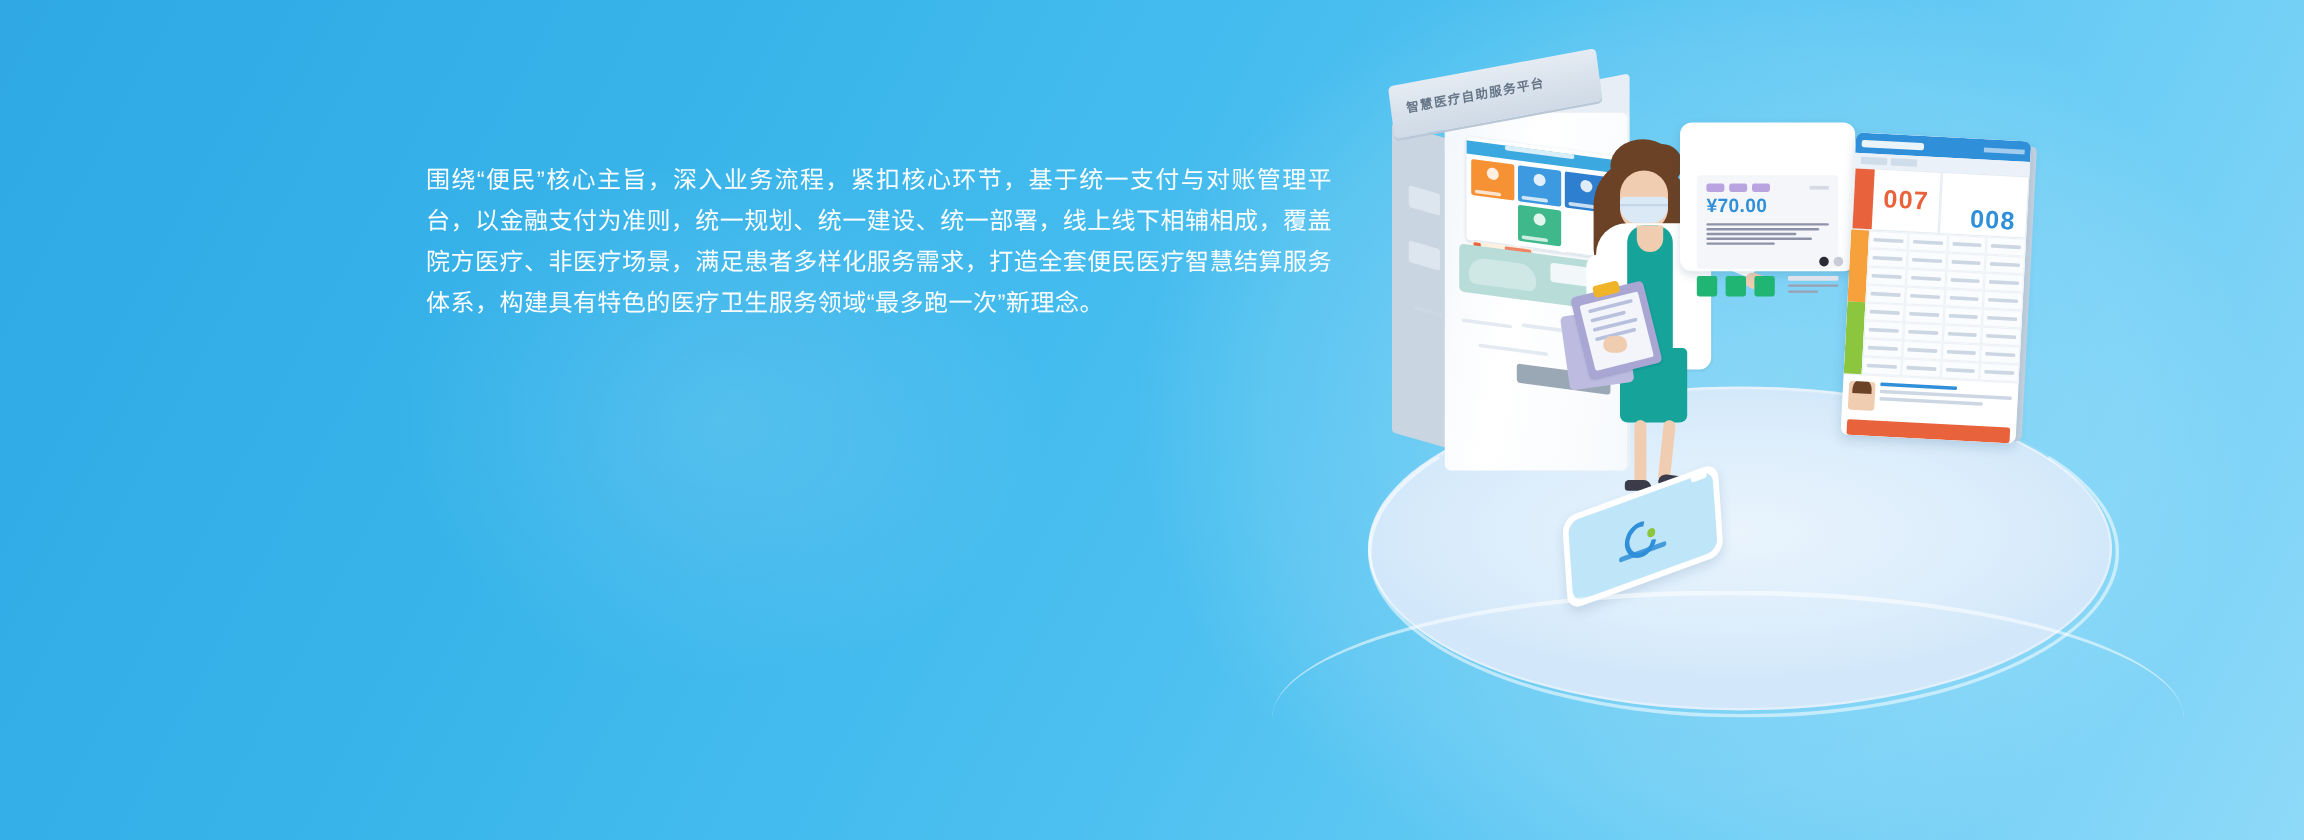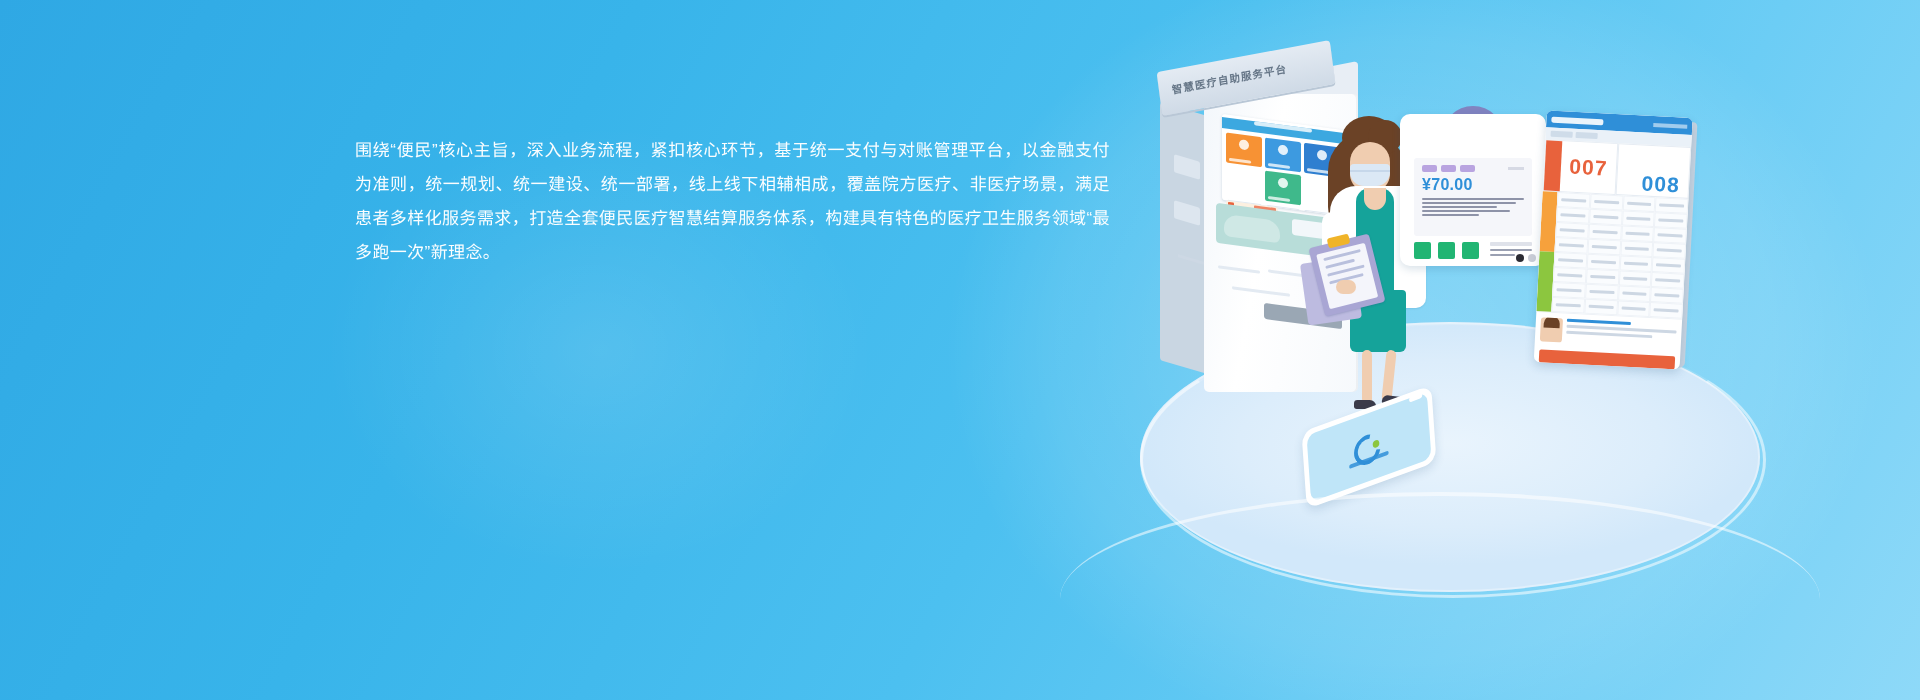--- a/index.html
+++ b/index.html
@@ -27,21 +27,21 @@
   }
 
   
   .copy{position:absolute;left:355px;top:92px;width:760px;}
   .headline{
     margin:0;color:#ffffff;font-size:63px;line-height:68px;
     font-weight:bold;letter-spacing:1px;width:745px;
     text-shadow:0 1px 2px rgba(0,80,130,.10);
   }
   .subcopy{
-    margin:42px 0 0 0;color:#ffffff;font-size:17px;line-height:34px;
+    margin:42px 0 0 0;color:#ffffff;font-size:20px;line-height:34px;
     width:755px;text-align:justify;text-justify:inter-ideograph;
     letter-spacing:.4px;opacity:.98;
   }
 
   
   .art{position:absolute;left:1100px;top:22px;width:700px;height:620px;}
   .art .piece{position:absolute;}
 
   
   .ground{
@@ -167,21 +167,21 @@
   .d-clip-paper i:nth-child(4){width:70%;}
   .d-clip-clip{position:absolute;left:20px;top:-5px;width:22px;height:10px;background:#f0b429;border-radius:3px;}
   .d-clip2{
     position:absolute;left:-8px;top:146px;width:54px;height:62px;background:#bdbbe0;
     border-radius:4px;transform:rotate(-8deg);
   }
 
   
   .term{left:300px;top:78px;width:150px;height:170px;}
   .term-body{
-    position:absolute;left:0;top:14px;width:146px;height:152px;background:#ffffff;
+    position:absolute;left:0;top:2px;width:146px;height:124px;background:#ffffff;
     border-radius:10px;box-shadow:0 3px 8px rgba(40,90,130,.18);
   }
   .term-cap{
     position:absolute;left:42px;top:6px;width:62px;height:34px;background:#8183c0;
     border-radius:31px 31px 0 0;
   }
   .term-screen{
     position:absolute;left:14px;top:44px;width:118px;height:78px;background:#f5f6fa;border-radius:3px;overflow:hidden;
   }
   .term-chips{display:flex;gap:4px;padding:7px 8px 0;align-items:center;}

